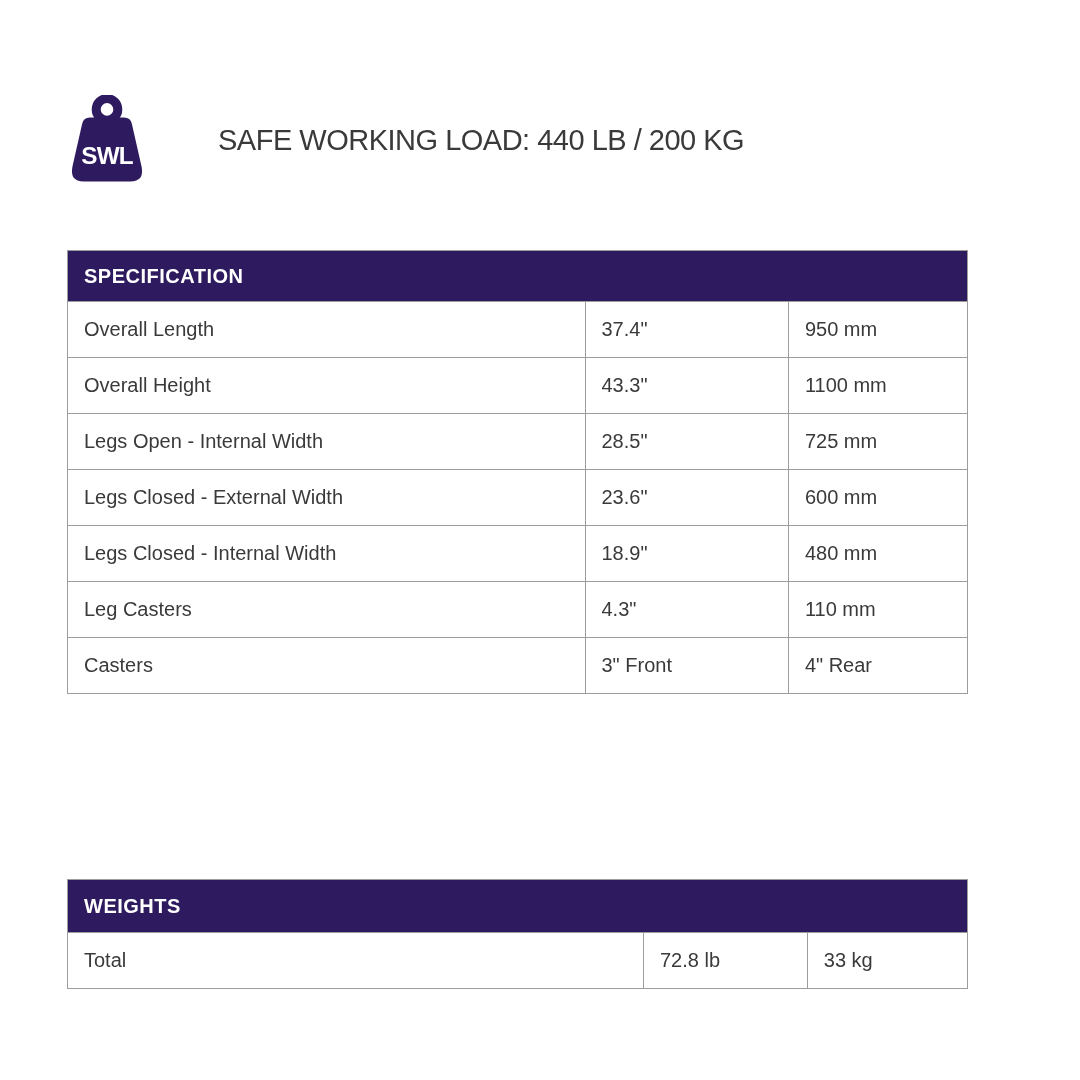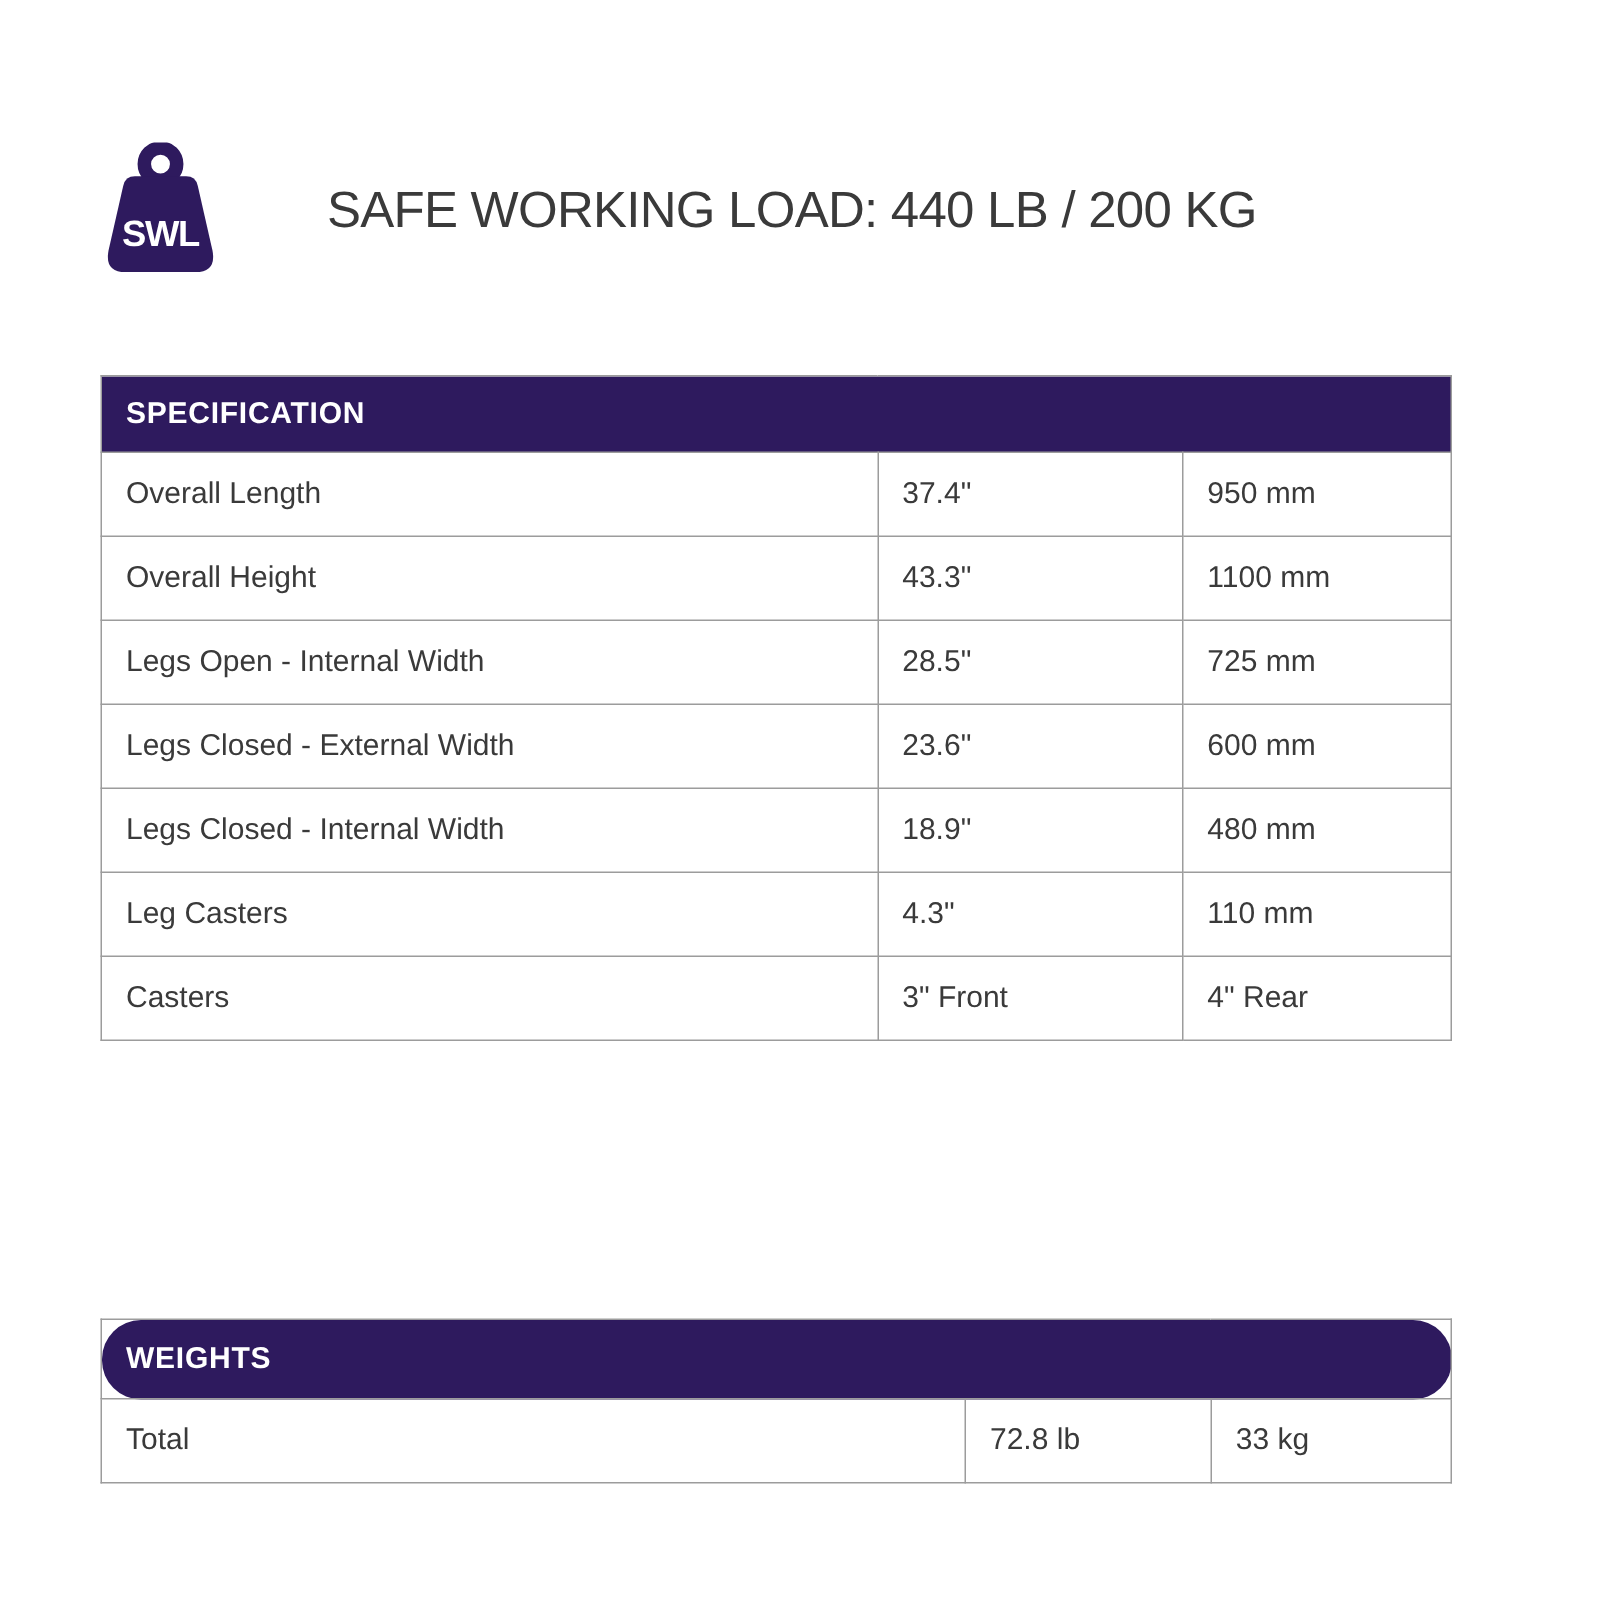--- a/index.html
+++ b/index.html
@@ -12,40 +12,40 @@
   }
   .page { position:absolute; inset:0; background:#ffffff; }
 
   
   .swl-row {
     position:absolute; left:62px; top:95px;
     display:flex; align-items:center; gap:66px; height:90px;
   }
   .swl-icon { width:90px; height:90px; flex:0 0 auto; }
   .swl-text {
-    font-size:34px; letter-spacing:-0.5px; color:#3a3a3a;
+    font-size:29px; letter-spacing:-0.5px; color:#3a3a3a;
     white-space:nowrap; font-weight:400;
   }
 
   
   table.spec {
     position:absolute; left:67px; width:901px;
     border-collapse:collapse; table-layout:fixed;
     background:#ffffff;
   }
   table.spec.t1 { top:250px; }
   table.spec.t2 { top:879px; }
   table.spec th {
     background:#2e1a5e; color:#ffffff;
     text-align:left; font-size:20px; font-weight:600;
     letter-spacing:0.5px;
     height:50px; padding:0 0 0 16px;
     border:1px solid #9c9c9c;
   }
-  table.spec.t2 th { height:52px;border-radius:26px; }
+  table.spec.t2 th { height:52px; }
   table.spec td {
     border:1px solid #9c9c9c;
     font-size:20px; color:#3a3a3a;
     height:55px; padding:0 0 0 16px;
     white-space:nowrap; overflow:hidden;
   }
 </style>
 </head>
 <body>
 

